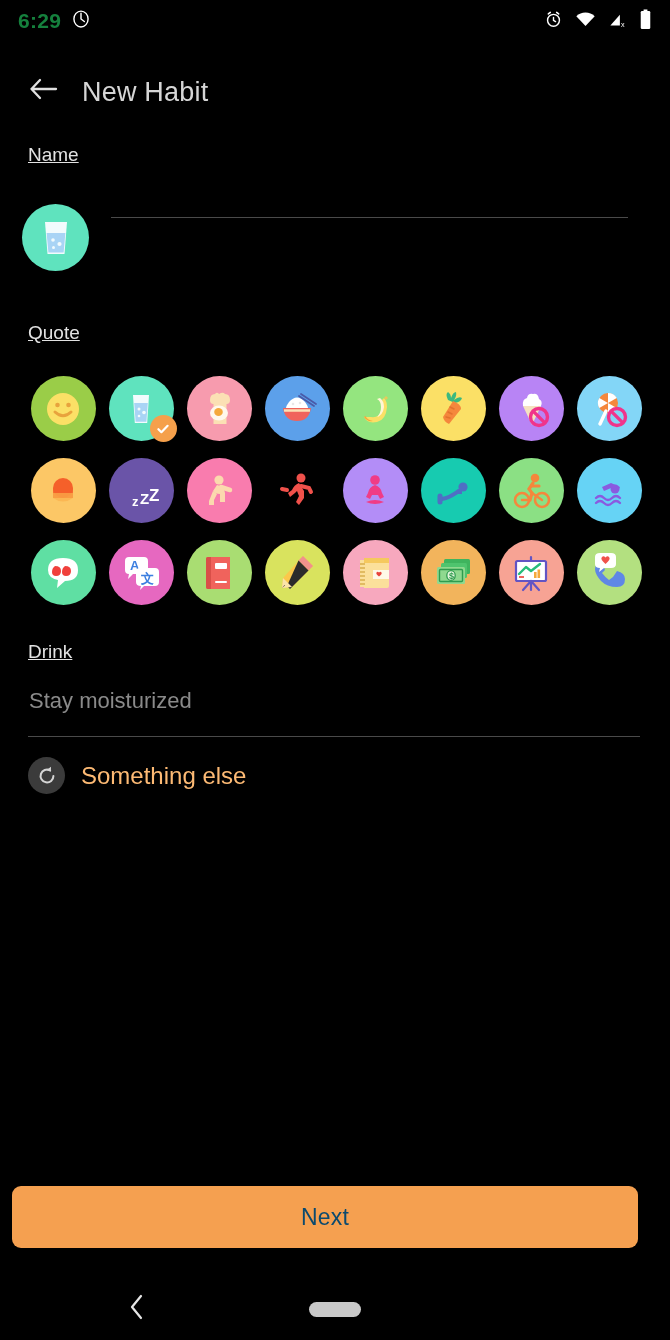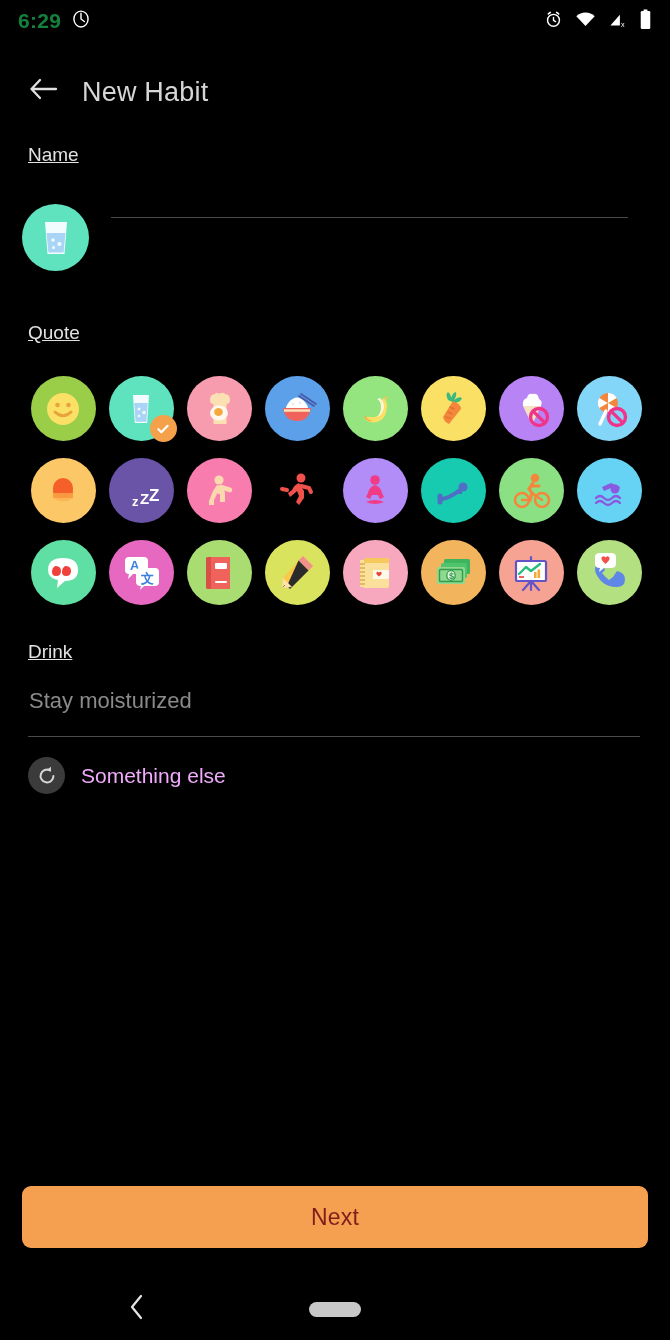--- a/index.html
+++ b/index.html
@@ -90,29 +90,29 @@
   .quote-underline { height:1px; background:#4a4a4a; width:100%; }
 
   .refresh-row {
     position:absolute; left:28px; top:757px;
     display:flex; align-items:center; gap:16px; cursor:pointer;
   }
   .refresh-circle {
     width:37px; height:37px; border-radius:50%; background:#3b3b3b;
     display:flex; align-items:center; justify-content:center; flex:none;
   }
-  .refresh-label { font-size:21px; color:#f0abfc;text-align:right; }
+  .refresh-label { font-size:24px; color:#fdba74;text-align:right; }
 
   
   .next-btn {
-    position:absolute; left:22px; top:1186px; width:626px; height:62px;
+    position:absolute; left:12px; top:1186px; width:626px; height:62px;
     border-radius:9px; background:#F5A050; border:none; cursor:pointer;
     display:flex; align-items:center; justify-content:center;
     font-family:"Liberation Sans", sans-serif;
-    font-size:23px; color:#7f1d1d; letter-spacing:.2px;
+    font-size:23px; color:#0c4a6e; letter-spacing:.2px;
   }
 
   
   .navbar {
     position:absolute; left:0; bottom:0; width:670px; height:62px;
     display:flex; align-items:center;
   }
   .nav-back { position:absolute; left:128px; cursor:pointer; }
   .nav-pill {
     position:absolute; left:50%; transform:translateX(-50%);

